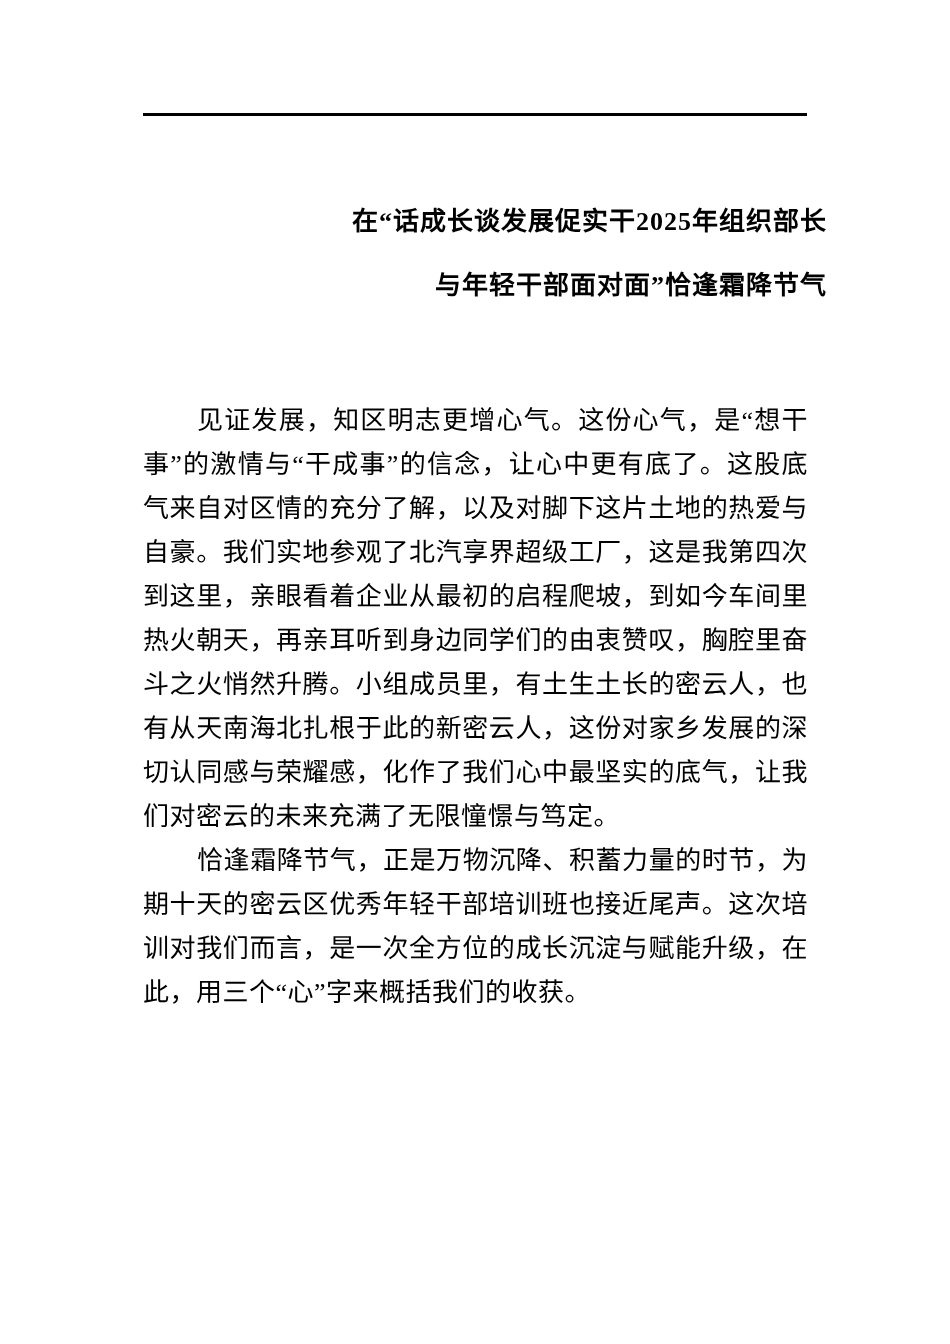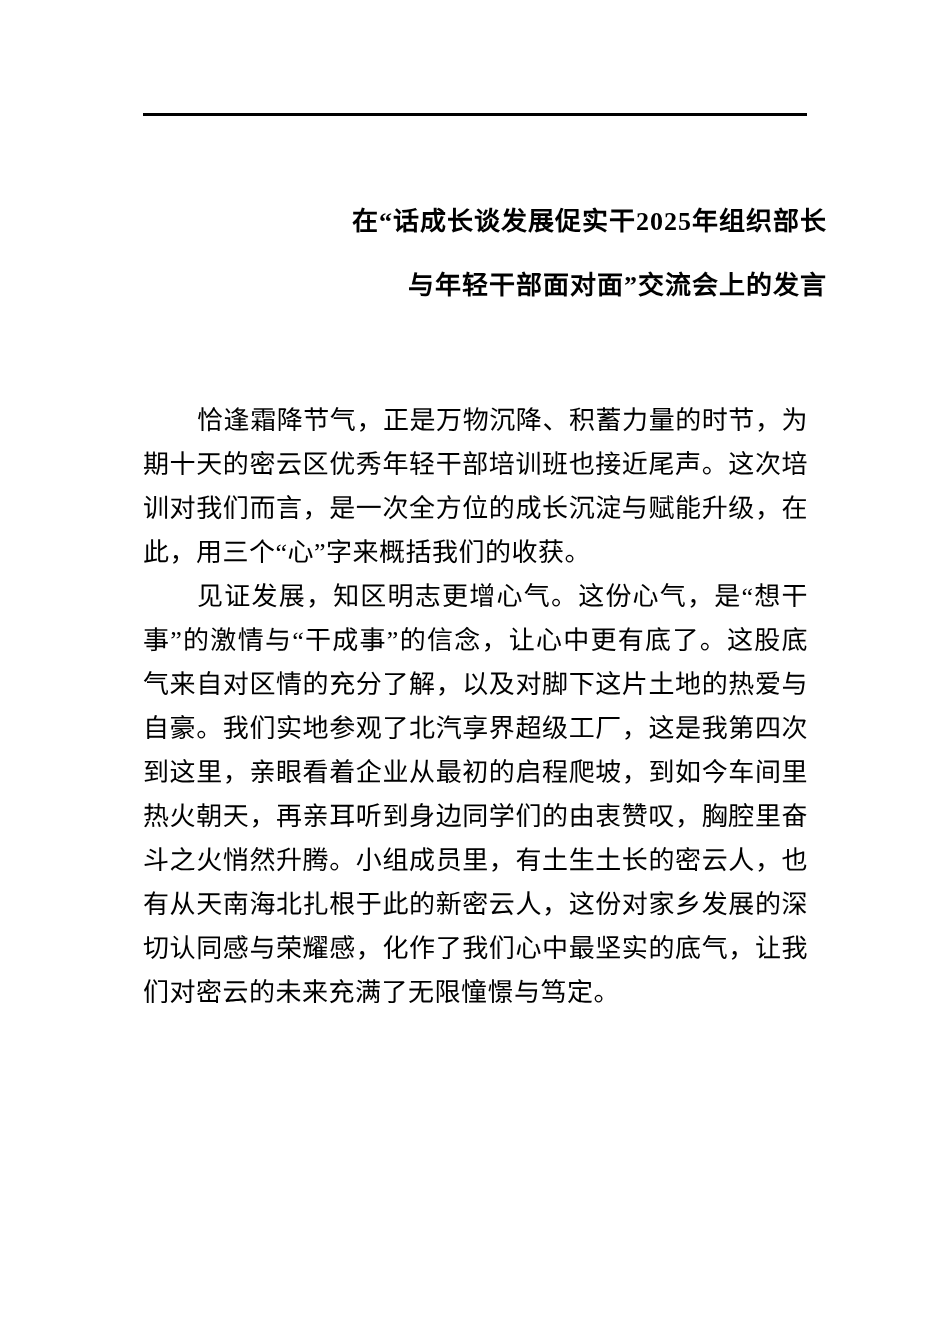--- a/index.html
+++ b/index.html
@@ -61,21 +61,21 @@
 </style>
 </head>
 <body>
 
 <div class="page">
 
   <hr class="top-rule">
 
   <h1 class="doc-title">
     <span class="title-line">在“话成长谈发展促实干2025年组织部长</span>
-    <span class="title-line">与年轻干部面对面”交流会上的发言</span>
+    <span class="title-line">与年轻干部面对面”恰逢霜降节气</span>
   </h1>
 
   <div class="doc-body">
+    <p>见证发展，知区明志更增心气。这份心气，是“想干事”的激情与“干成事”的信念，让心中更有底了。这股底气来自对区情的充分了解，以及对脚下这片土地的热爱与自豪。我们实地参观了北汽享界超级工厂，这是我第四次到这里，亲眼看着企业从最初的启程爬坡，到如今车间里热火朝天，再亲耳听到身边同学们的由衷赞叹，胸腔里奋斗之火悄然升腾。小组成员里，有土生土长的密云人，也有从天南海北扎根于此的新密云人，这份对家乡发展的深切认同感与荣耀感，化作了我们心中最坚实的底气，让我们对密云的未来充满了无限憧憬与笃定。</p>
     <p>恰逢霜降节气，正是万物沉降、积蓄力量的时节，为期十天的密云区优秀年轻干部培训班也接近尾声。这次培训对我们而言，是一次全方位的成长沉淀与赋能升级，在此，用三个“心”字来概括我们的收获。</p>
-    <p>见证发展，知区明志更增心气。这份心气，是“想干事”的激情与“干成事”的信念，让心中更有底了。这股底气来自对区情的充分了解，以及对脚下这片土地的热爱与自豪。我们实地参观了北汽享界超级工厂，这是我第四次到这里，亲眼看着企业从最初的启程爬坡，到如今车间里热火朝天，再亲耳听到身边同学们的由衷赞叹，胸腔里奋斗之火悄然升腾。小组成员里，有土生土长的密云人，也有从天南海北扎根于此的新密云人，这份对家乡发展的深切认同感与荣耀感，化作了我们心中最坚实的底气，让我们对密云的未来充满了无限憧憬与笃定。</p>
   </div>
 
 </div>
 
 </body></html>

